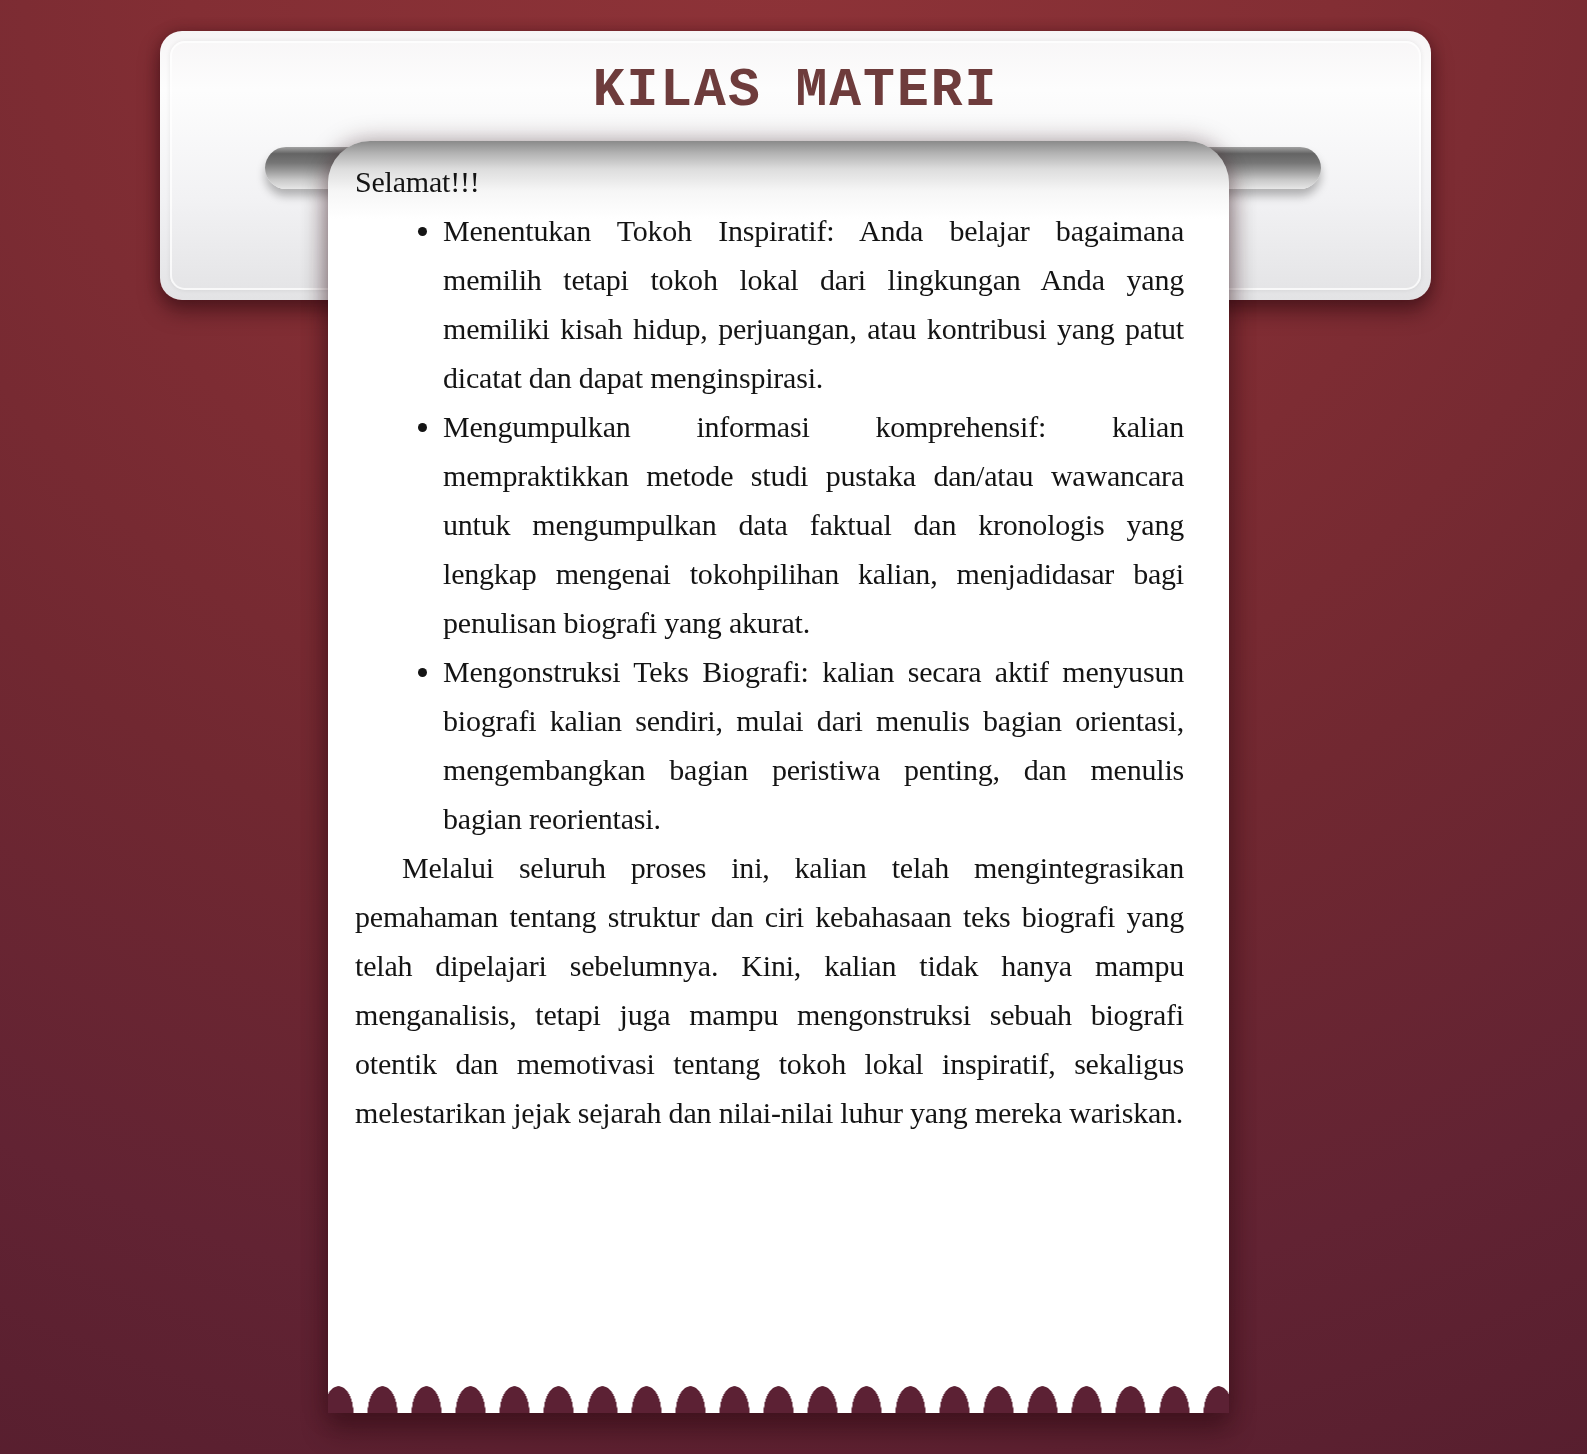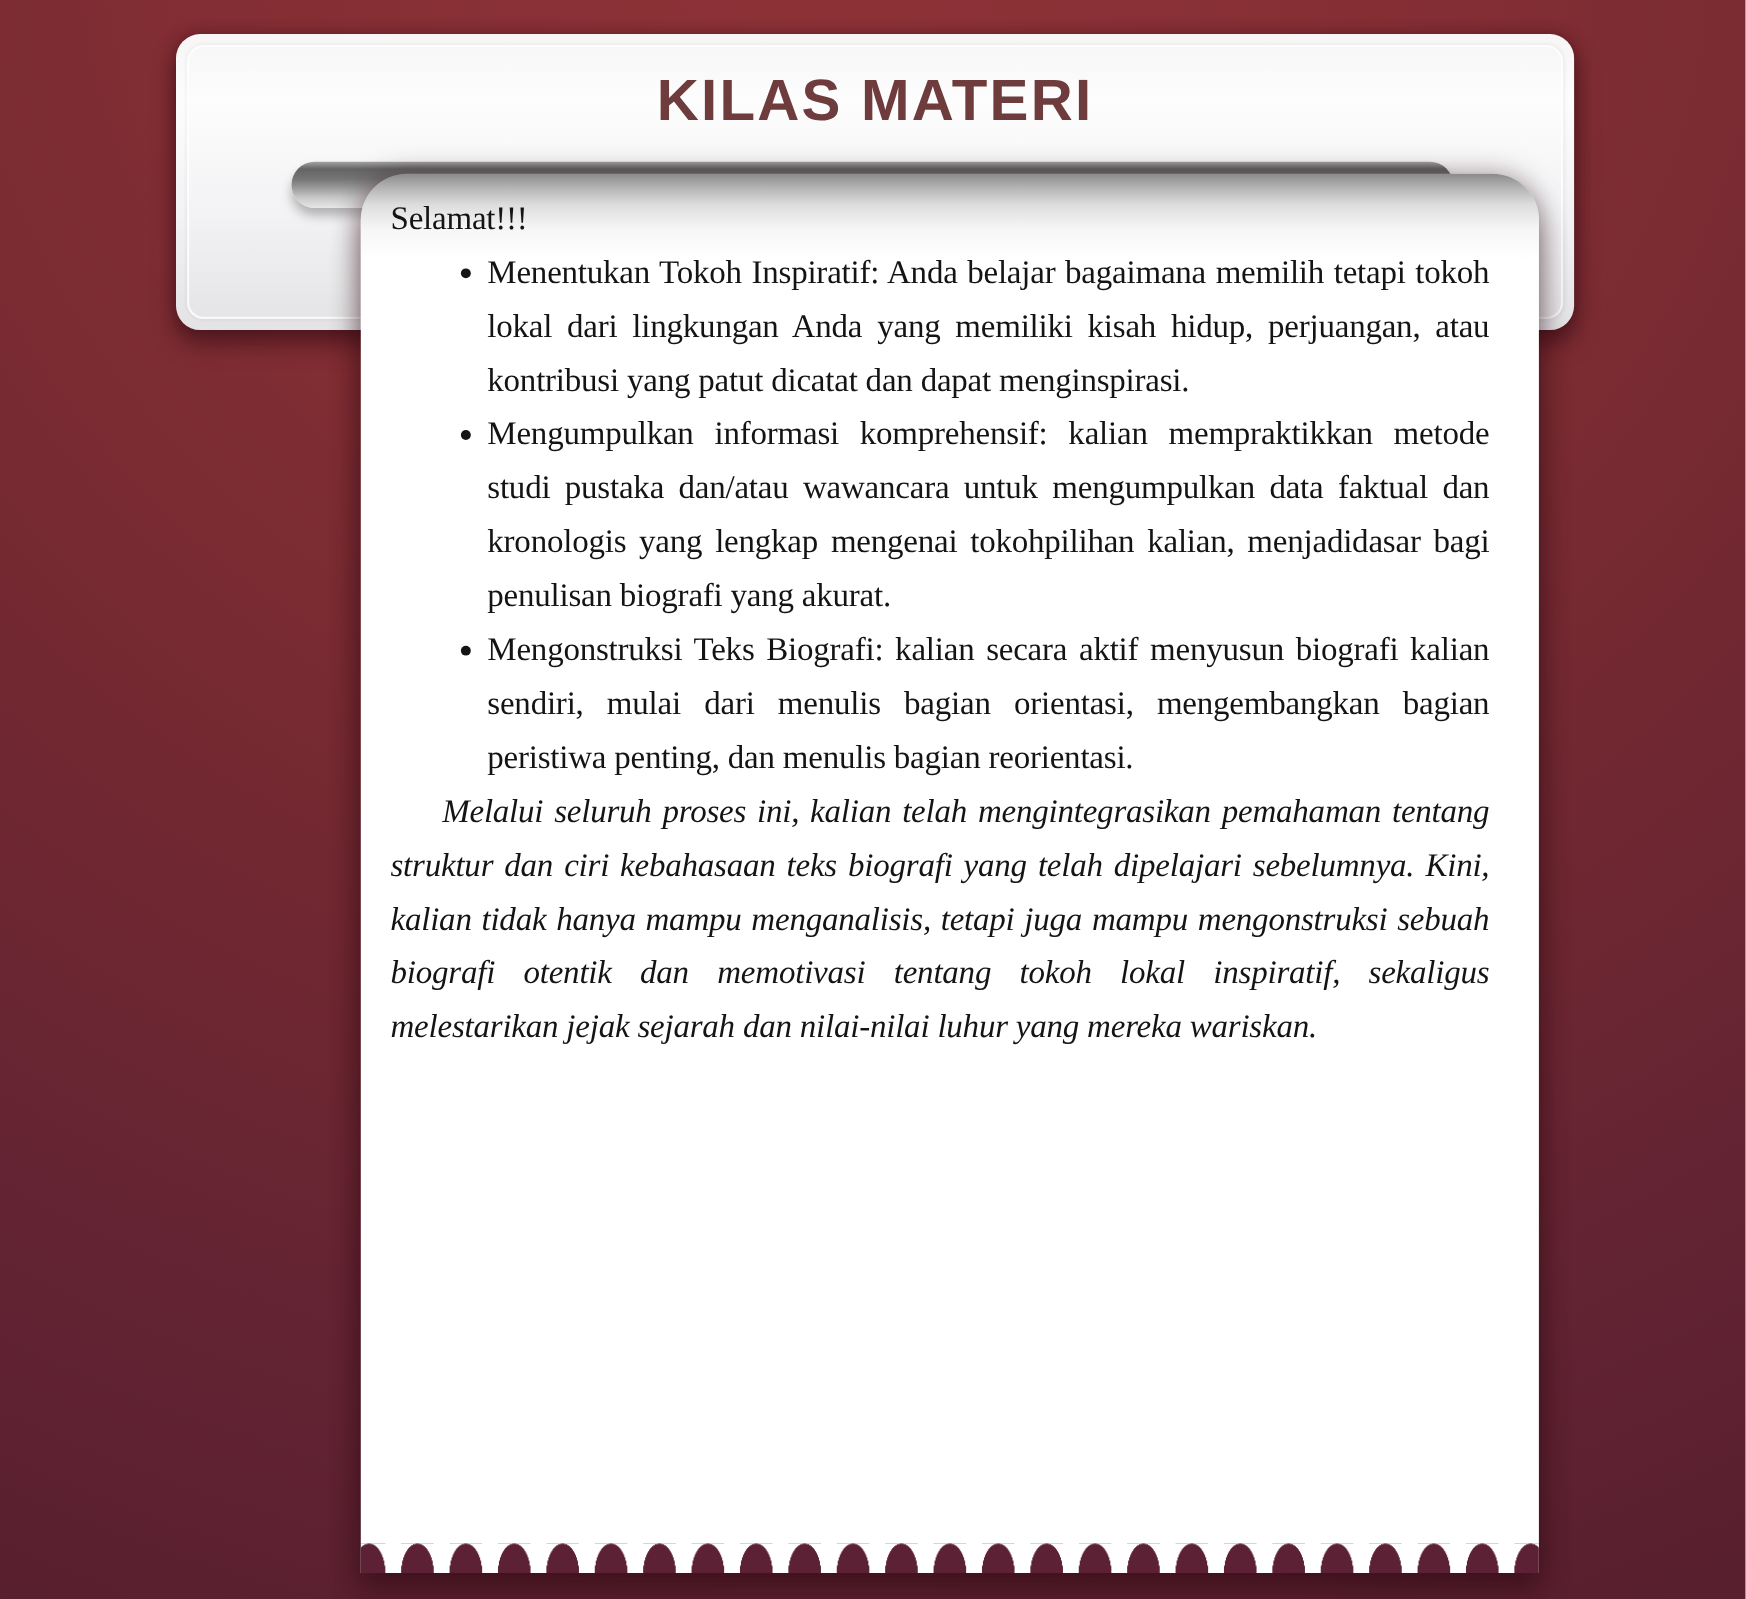--- a/index.html
+++ b/index.html
@@ -31,21 +31,21 @@
     border-radius: 15px;
     border: 2px solid rgba(255,255,255,0.75);
     box-shadow: 0 0 5px rgba(0,0,0,0.08);
     pointer-events: none;
   }
   .page-title {
     position: absolute;
     left: 0; right: 0; top: 30px;
     margin: 0;
     text-align: center;
-    font-family: Liberation Sans, sans-serif;
+    font-family: Liberation Mono, monospace;
     font-size: 53px;
     font-weight: 800;
     letter-spacing: 2px;
     color: #6e3c3c;
   }
 
   
   .slot {
     position: absolute;
     left: 265px; top: 147px;
@@ -53,22 +53,22 @@
     border-radius: 21px;
     background: linear-gradient(180deg,
       #a3a3a3 0%, #646464 16%, #767676 38%, #9d9d9d 58%, #c8c8c8 78%, #e7e7e7 100%);
     box-shadow: 0 7px 10px rgba(0,0,0,0.28);
     z-index: 2;
   }
 
   
   .paper {
     position: absolute;
-    left: 328px; top: 158px;
-    width: 1071px; height: 1272px;
+    left: 328px; top: 141px;
+    width: 901px; height: 1272px;
     border-radius: 42px 42px 0 0;
     background:
       linear-gradient(180deg,
         #8a8a8a 0px, #b2b2b2 12px, #dddddd 28px, #f6f6f6 50px, #ffffff 78px, #ffffff 100%);
     box-shadow: 0 0 24px rgba(42, 8, 16, 0.35), 0 18px 26px rgba(42, 8, 16, 0.45);
     z-index: 3;
     overflow: hidden;
   }
   .paper-content {
     position: absolute;
@@ -84,21 +84,20 @@
   .summary-list {
     margin: 0;
     padding-left: 88px;
     list-style: disc outside;
   }
   .summary-list li { text-align: justify; }
   .closing {
     margin: 0;
     text-align: justify;
     text-indent: 47px;
-    font-style: italic;
   }
 
   
   .scallops {
     position: absolute;
     left: 0; right: 0; bottom: 0;
     height: 27px;
     background-image: radial-gradient(ellipse 15px 27px at 50% 100%,
       #5c2134 98%, rgba(92,33,52,0) 100%);
     background-size: 44px 27px;

